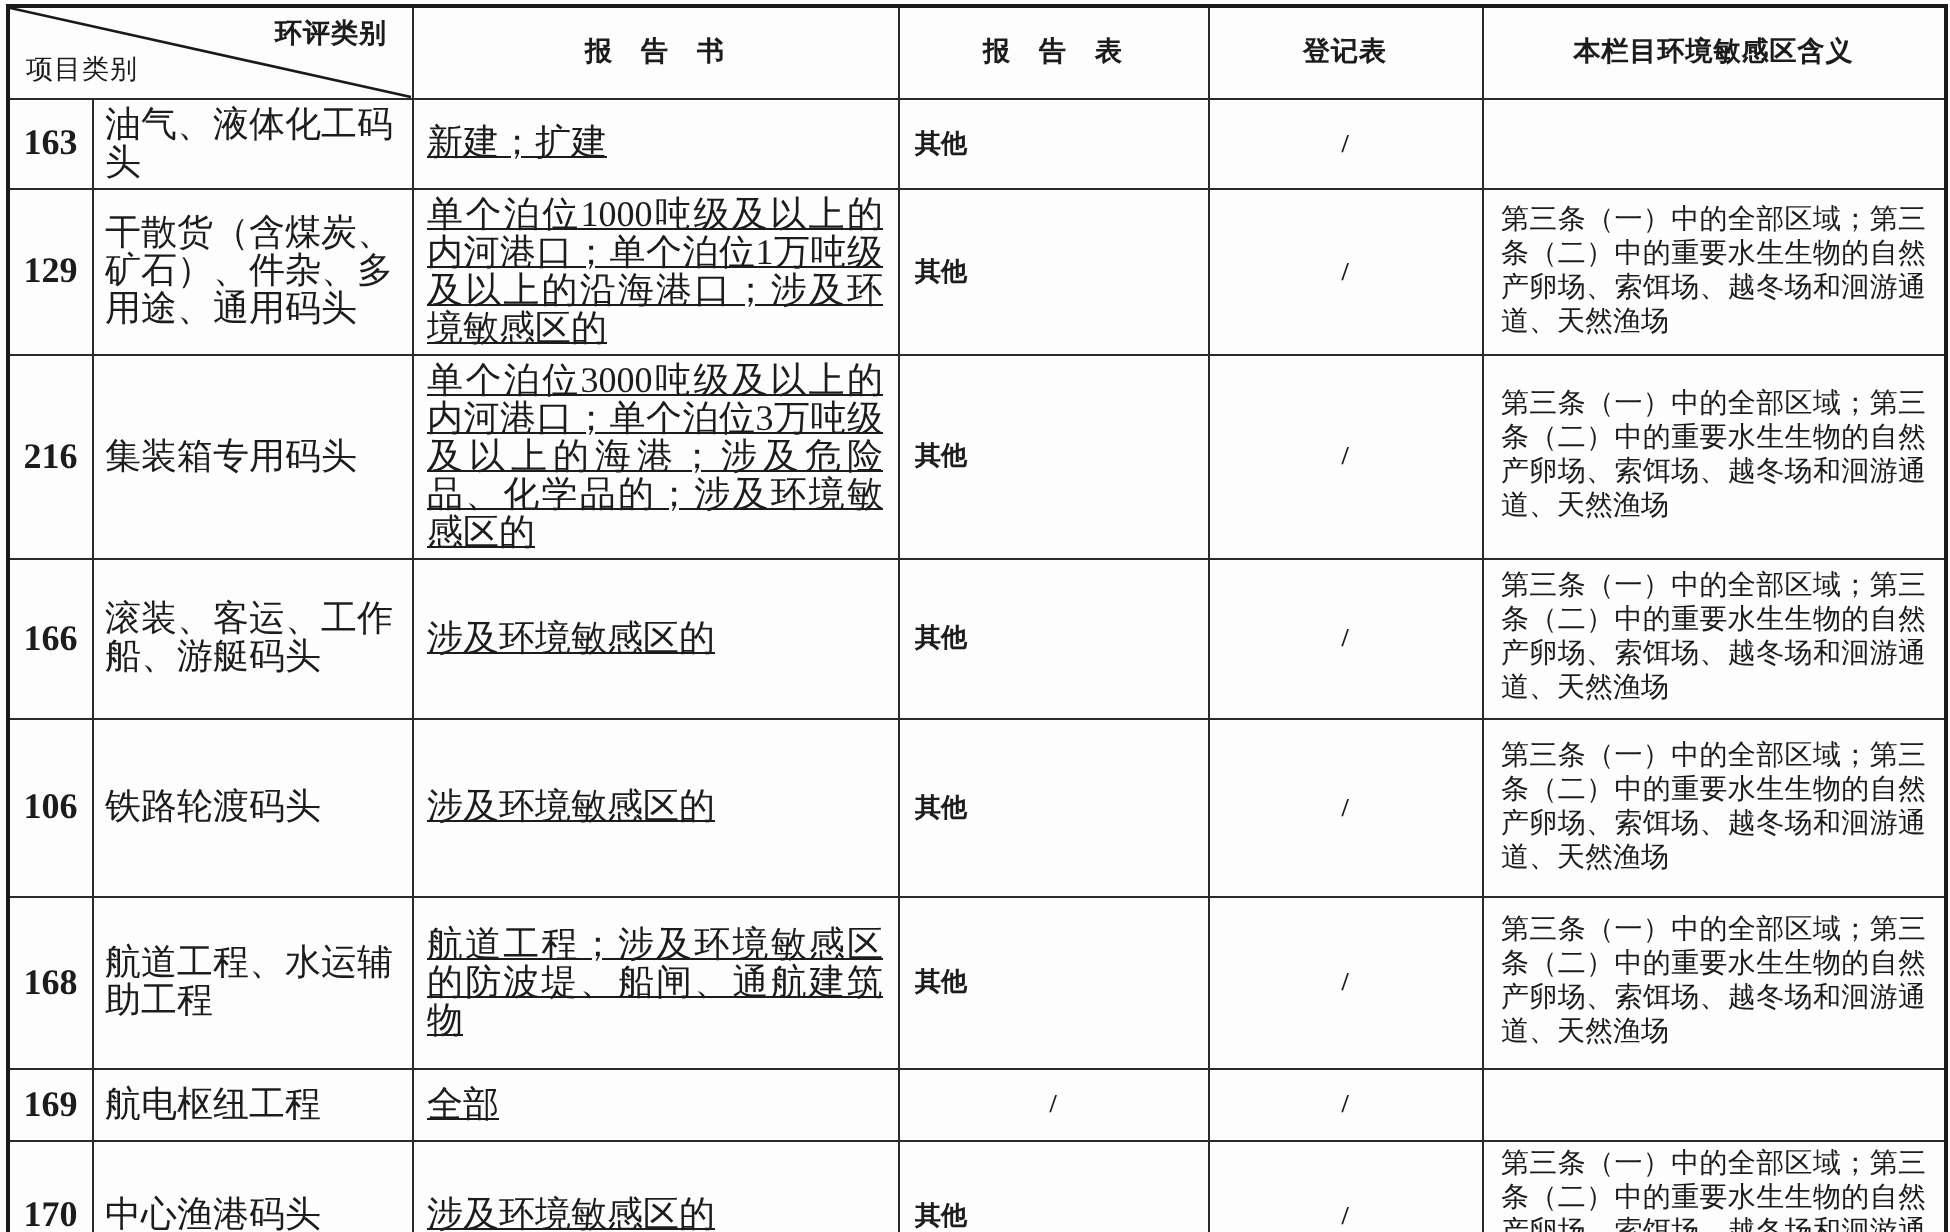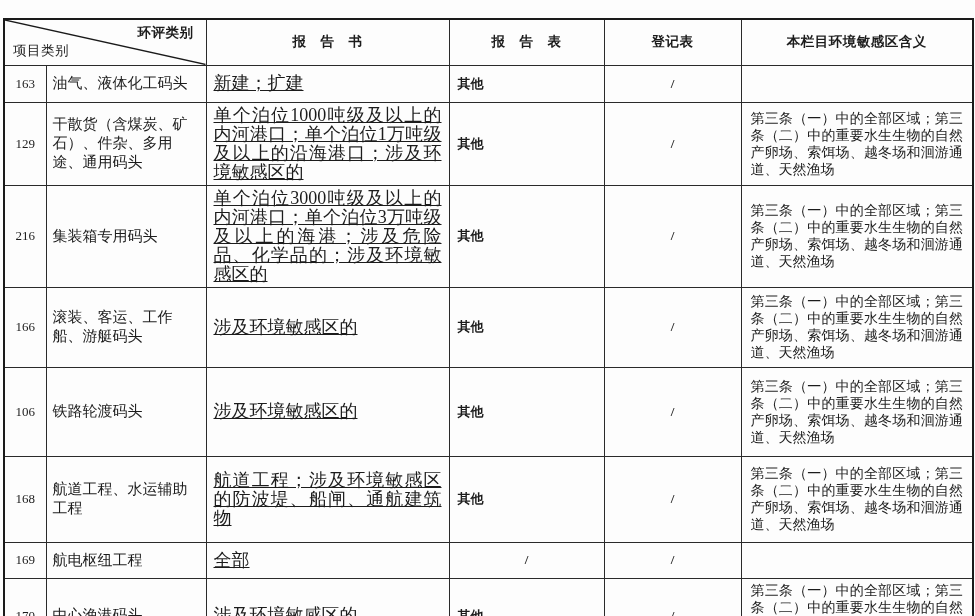--- a/index.html
+++ b/index.html
@@ -9,21 +9,21 @@
     width: 975px;
     height: 616px;
     overflow: hidden;
     font-family: "Liberation Serif", "DejaVu Serif", serif;
     color: #1c1c1c;
   }
   .page {
     box-sizing: border-box;
     width: 975px;
     height: 616px;
-    padding: 18px 3px;
+    padding: 2px 3px;
     background: #fdfdfd;
   }
   table.doc-table {
     border-collapse: collapse;
     table-layout: fixed;
     width: 969px;
     border: 2px solid #1a1a1a;
   }
   th, td {
     border: 1px solid #2a2a2a;
@@ -62,27 +62,28 @@
   .diag-bottom {
     position: absolute;
     bottom: 5px;
     left: 8px;
     font-weight: normal;
     font-size: 13.5px;
   }
   
   td.c-id {
     text-align: center;
-    font-size: 13px;
+    font-size: 18px;
     padding: 2px;
+    font-weight: bold;
   }
   td.c-cat {
     padding: 3px 6px;
     line-height: 19px;
-    font-size: 15px;
+    font-size: 18px;
   }
   td.c-book {
     padding: 3px 7px;
     line-height: 19px;
     font-size: 18px;
     text-align: justify;
     text-decoration: underline;
   }
   td.c-form, td.c-reg {
     padding: 3px 8px;

